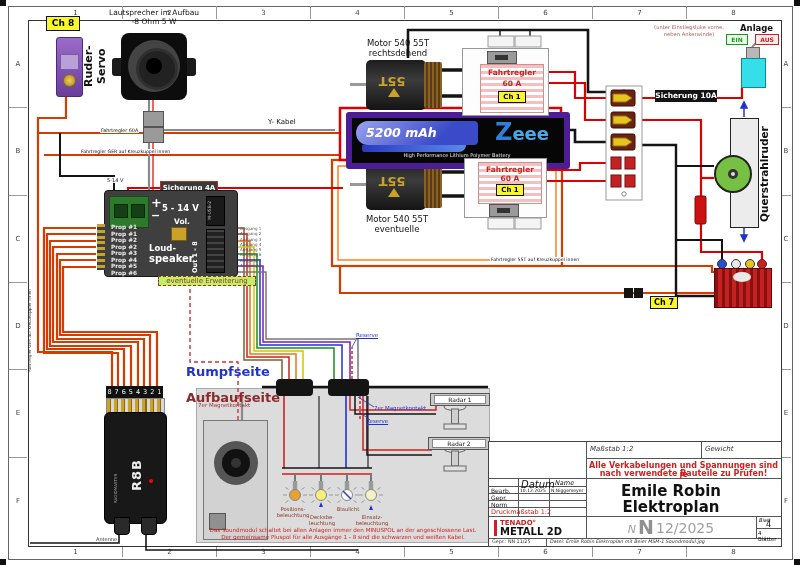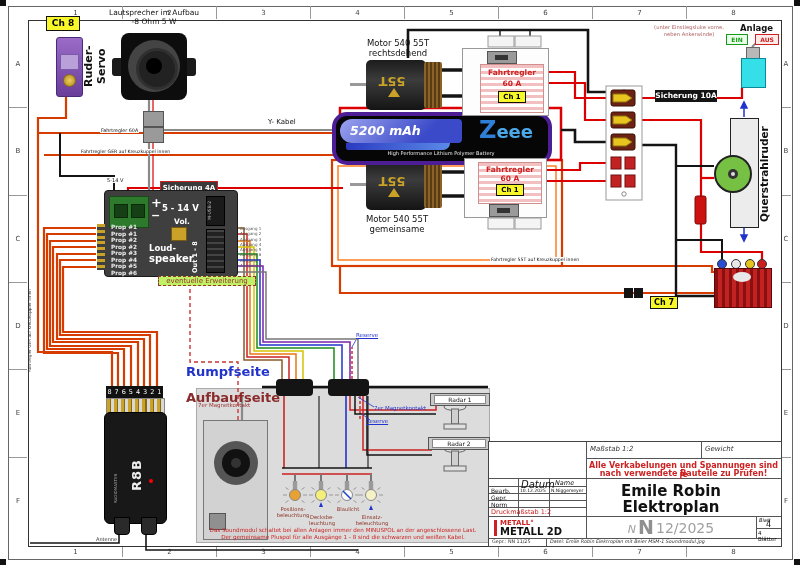--- a/index.html
+++ b/index.html
@@ -274,23 +274,23 @@
   </div>
   <div class="a" style="left:424px;top:62px;width:18px;height:46px;background:repeating-linear-gradient(90deg,#8a6228 0 2px,#5a3c14 2px 4px);border-radius:2px;z-index:4;"></div>
 
   <div class="a" style="left:350px;top:183px;width:18px;height:3px;background:#999;z-index:4;"></div>
   <div class="a" style="left:366px;top:160px;width:60px;height:50px;background:linear-gradient(#1c1c1c,#3c3c3c 40%,#141414);border-radius:5px;z-index:4;">
     <div class="a c" style="left:6px;top:14px;width:40px;font-size:13px;font-weight:bold;color:#c9a227;transform:rotate(180deg);">55T</div>
     <div class="a" style="left:22px;top:28px;width:0;height:0;border-left:6px solid transparent;border-right:6px solid transparent;border-bottom:9px solid #c9a227;"></div>
   </div>
   <div class="a" style="left:424px;top:162px;width:18px;height:46px;background:repeating-linear-gradient(90deg,#8a6228 0 2px,#5a3c14 2px 4px);border-radius:2px;z-index:4;"></div>
   <div class="a c" style="left:352px;top:214px;width:90px;font-size:8.5px;z-index:4;">Motor 540 55T</div>
-  <div class="a c" style="left:352px;top:224px;width:90px;font-size:8.5px;z-index:4;">gemeinsame</div>
-
-  <div class="a" style="left:332px;top:112px;width:212px;height:45px;background:#060606;border:4px solid #4c1d95;border-radius:15px;z-index:4;">
+  <div class="a c" style="left:352px;top:224px;width:90px;font-size:8.5px;z-index:4;">eventuelle</div>
+
+  <div class="a" style="left:346px;top:112px;width:212px;height:45px;background:#060606;border:6px solid #4c1d95;border-radius:3px;z-index:4;">
     <div class="a" style="left:4px;top:3px;width:122px;height:24px;background:linear-gradient(135deg,#9aa2ee,#3a4ac8 70%);border-radius:12px 4px 4px 12px;">
       <div class="a b" style="left:10px;top:4px;font-size:12.5px;font-style:italic;color:#fff;">5200 mAh</div>
     </div>
     <div class="a" style="left:10px;top:27px;width:104px;height:7px;background:linear-gradient(90deg,#2a3ac0,#5a8ae8);border-radius:0 0 10px 4px;"></div>
     <div class="a" style="left:130px;top:0px;width:80px;height:32px;text-align:center;">
       <span class="b" style="font-size:24px;color:#2f7fd6;">Z</span><span class="b" style="font-size:18px;color:#4aa8e8;">eee</span>
     </div>
     <div class="a c" style="left:0;top:34px;width:210px;font-size:5px;color:#eee;">High Performance Lithium Polymer Battery</div>
   </div>
 
@@ -461,21 +461,21 @@
     <div class="a" style="left:66px;top:37px;font-size:6.5px;font-style:italic;">Name</div>
     <div class="a" style="left:2px;top:45px;font-size:6px;">Bearb.</div>
     <div class="a" style="left:31px;top:46px;font-size:4.5px;">10.12.2025</div>
     <div class="a" style="left:62px;top:46px;font-size:4.5px;">N.Niggemeyer</div>
     <div class="a" style="left:2px;top:52px;font-size:6px;">Gepr.</div>
     <div class="a" style="left:2px;top:59px;font-size:6px;">Norm</div>
     <div class="a" style="left:2px;top:66px;font-size:6.5px;color:#cc2222;">Druckmaßstab  1:2</div>
     <div class="a c b" style="left:97px;top:56px;width:170px;font-size:15px;">Elektroplan</div>
     <div class="a c b" style="left:97px;top:40px;width:170px;font-size:15px;">Emile Robin</div>
     <div class="a" style="left:5px;top:78px;width:3px;height:16px;background:#cc2222;"></div>
-    <div class="a b" style="left:11px;top:77px;font-size:7px;color:#cc2222;">METALL°</div>
+    <div class="a b" style="left:11px;top:77px;font-size:7px;color:#cc2222;">TENADO°</div>
     <div class="a b" style="left:11px;top:84px;font-size:10px;">METALL 2D</div>
     <div class="a" style="left:97px;top:74px;width:170px;height:22px;display:flex;align-items:flex-end;justify-content:center;gap:2px;padding-bottom:2px;box-sizing:border-box;">
       <span style="font-size:11px;font-style:italic;color:#a0a0a0;">N</span>
         <span class="b" style="font-size:19px;color:#909090;line-height:17px;">N</span>
         <span style="font-size:14px;color:#a0a0a0;">12/2025</span>
     </div>
     <div class="a" style="left:270px;top:75px;font-size:5px;font-style:italic;">Blatt</div>
     <div class="a c" style="left:267px;top:78px;width:25px;font-size:8px;">4</div>
     <div class="a" style="left:269px;top:88px;font-size:5.5px;">4  Blätter</div>
     <div class="a" style="left:3px;top:97px;font-size:4.8px;color:#333;">Gepr.:  NN 11/25</div>

